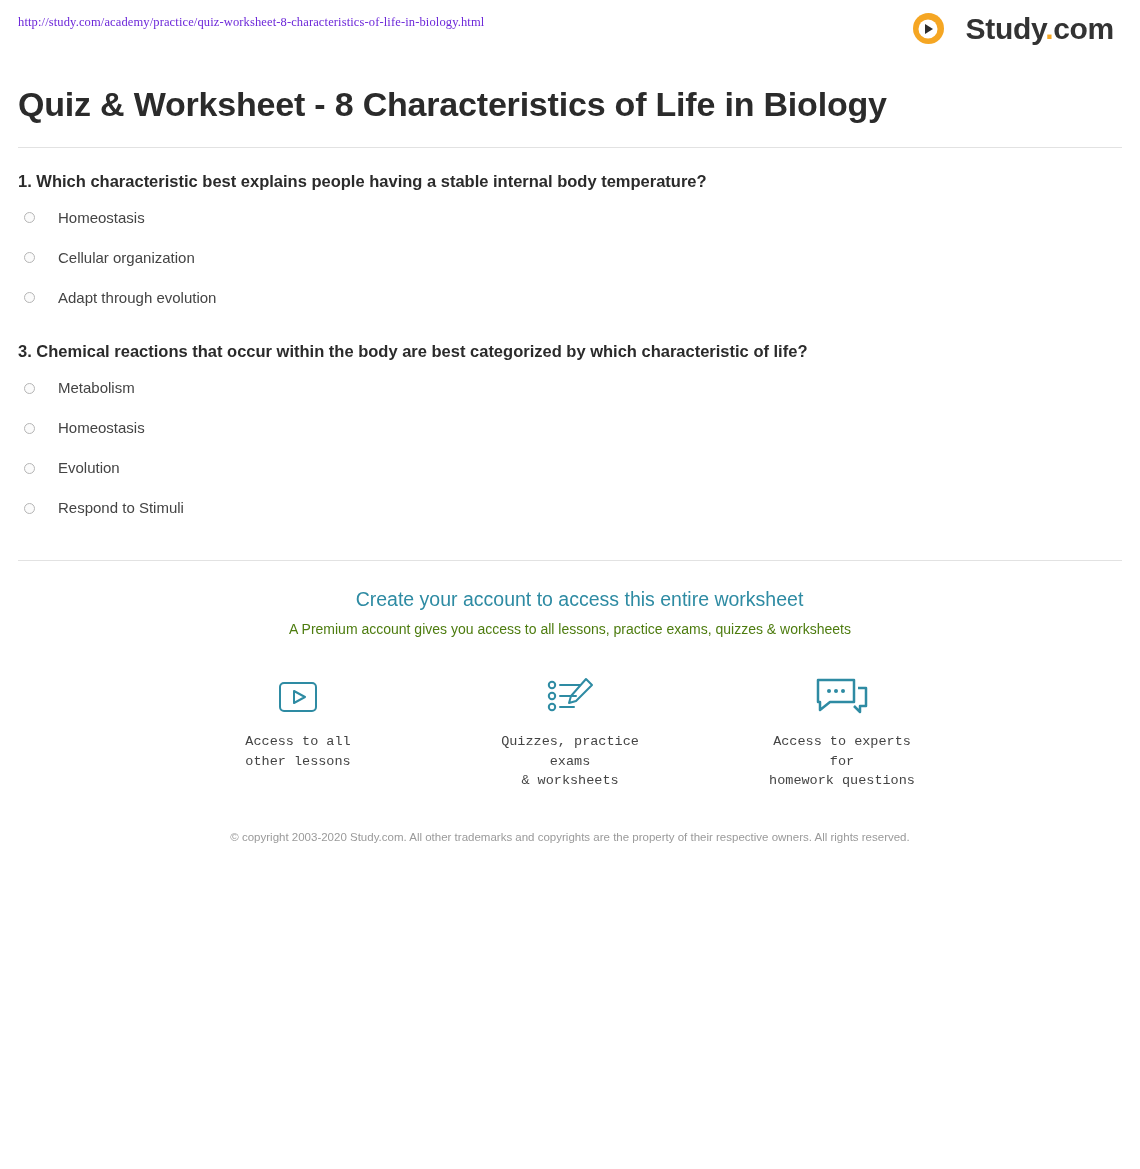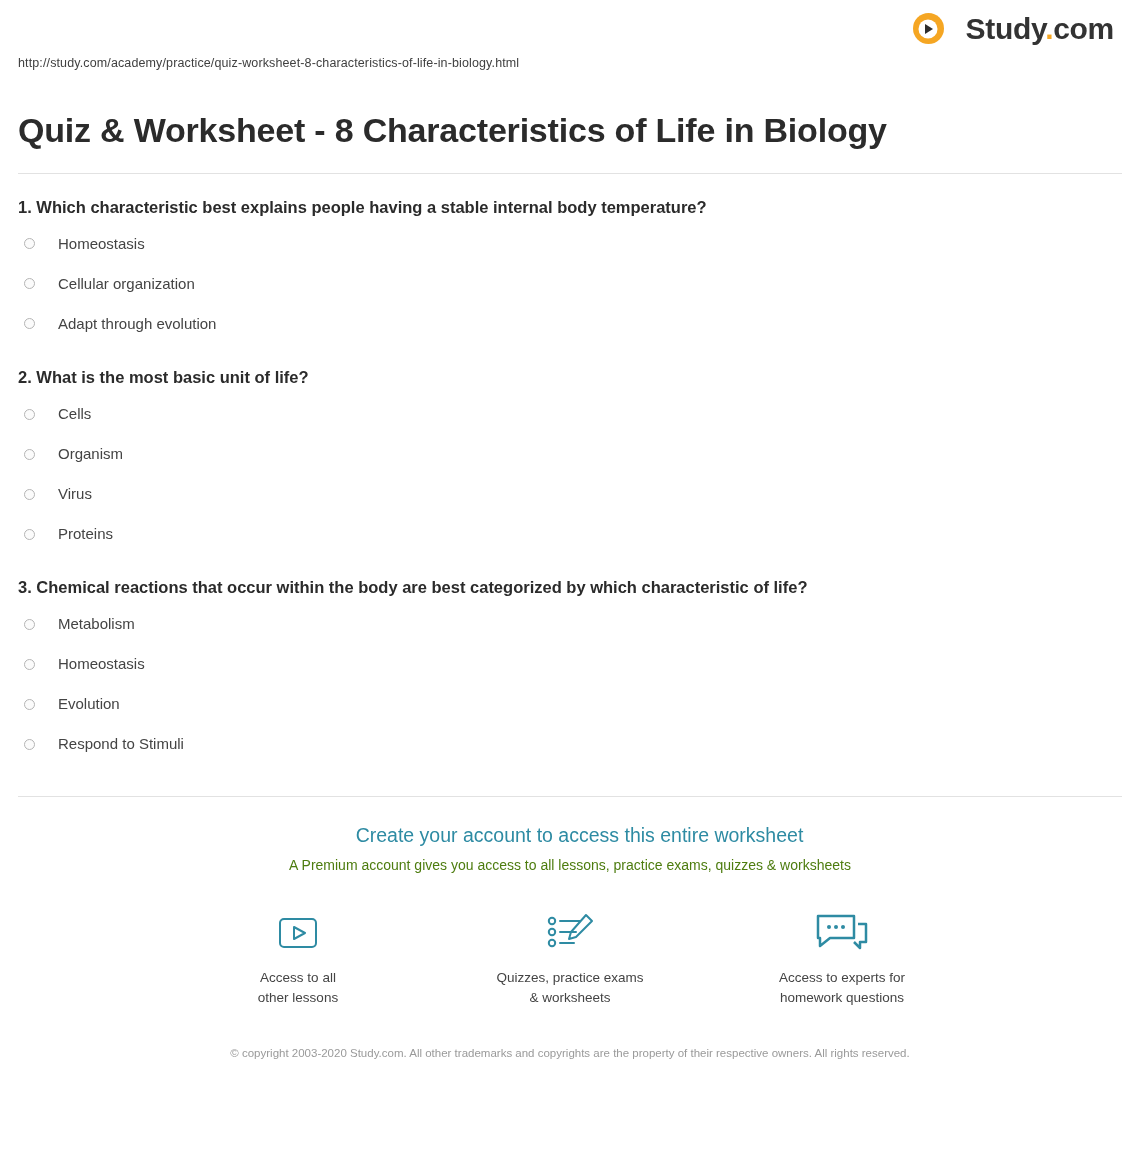--- a/index.html
+++ b/index.html
@@ -19,25 +19,24 @@
   }
   
   .top-bar {
     display: flex;
     align-items: flex-start;
     justify-content: space-between;
     padding: 13px 18px 0 18px;
   }
   .url-text {
     font-size: 12.5px;
-    color: #404040;
+    color: #6d28d9;
     letter-spacing: 0.01em;
-    font-family: Liberation Sans, sans-serif;
+    font-family: Liberation Serif, serif;
     padding-top: 2px;
-    margin-top: 41px;
   }
   .logo {
     display: flex;
     align-items: center;
     gap: 22px;
     padding-right: 8px;
   }
   .logo-mark {
     width: 31px;
     height: 31px;
@@ -157,20 +156,21 @@
     height: 48px;
     display: flex;
     align-items: center;
     justify-content: center;
     margin-bottom: 11px;
   }
   .feature-text {
     font-size: 13.5px;
     color: #444444;
     line-height: 1.45;
+    font-family: Liberation Mono, monospace;
   }
   .copyright {
     text-align: center;
     font-size: 11.5px;
     color: #9a9a9a;
     line-height: 1.5;
     margin: 38px auto 0 auto;
     max-width: 700px;
     padding-bottom: 24px;
   }
@@ -204,41 +204,20 @@
           <span class="radio"></span>
           <span class="answer-label">Cellular organization</span>
         </li>
         <li class="answer-row">
           <span class="radio"></span>
           <span class="answer-label">Adapt through evolution</span>
         </li>
       </ul>
     </div>
 
-    <div class="question-block">
-      <div class="question-text">2. What is the most basic unit of life?</div>
-      <ul class="answers">
-        <li class="answer-row">
-          <span class="radio"></span>
-          <span class="answer-label">Cells</span>
-        </li>
-        <li class="answer-row">
-          <span class="radio"></span>
-          <span class="answer-label">Organism</span>
-        </li>
-        <li class="answer-row">
-          <span class="radio"></span>
-          <span class="answer-label">Virus</span>
-        </li>
-        <li class="answer-row">
-          <span class="radio"></span>
-          <span class="answer-label">Proteins</span>
-        </li>
-      </ul>
-    </div>
 
     <div class="question-block">
       <div class="question-text">3. Chemical reactions that occur within the body are best categorized by which characteristic of life?</div>
       <ul class="answers">
         <li class="answer-row">
           <span class="radio"></span>
           <span class="answer-label">Metabolism</span>
         </li>
         <li class="answer-row">
           <span class="radio"></span>

